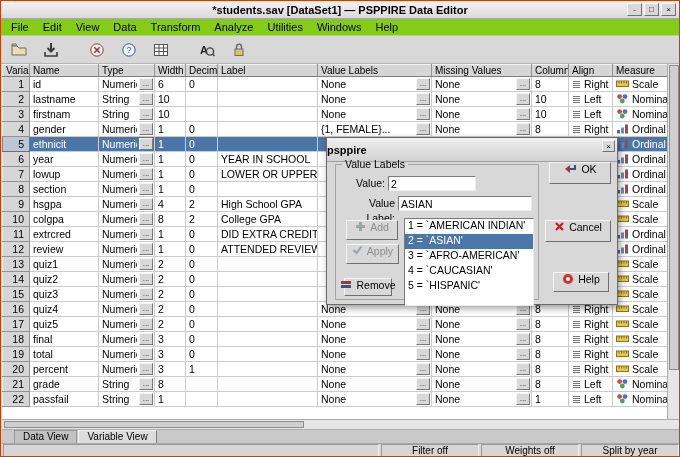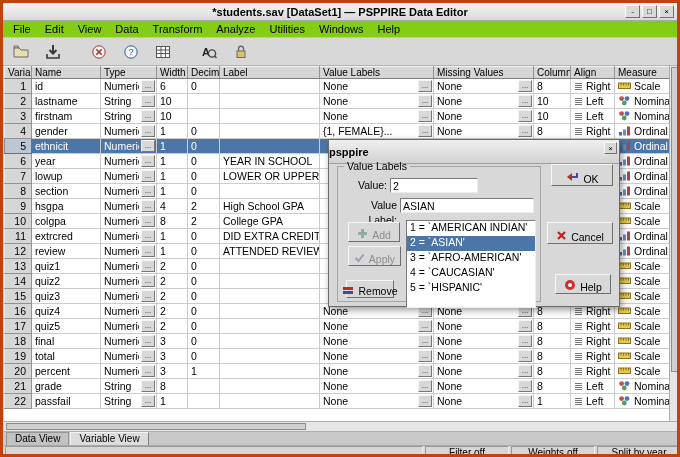--- a/index.html
+++ b/index.html
@@ -1,18 +1,18 @@
 <!DOCTYPE html>
 <html><head>
 <meta charset="utf-8">
 <style>
   *{box-sizing:border-box;margin:0;padding:0}
   html,body{width:680px;height:457px;overflow:hidden}
   body{font-family:"Liberation Sans","DejaVu Sans",sans-serif;font-size:11px;color:#000;background:#9a9a9a}
-  .window{position:relative;width:680px;height:457px;background:#d8d8d8;border:3px solid #c2410c;overflow:hidden}
+  .window{position:relative;width:680px;height:457px;background:#d8d8d8;border:1px solid #c2410c;overflow:hidden}
 
   
   .titlebar{height:18px;background:linear-gradient(#f4f4f4,#dadada);border-bottom:1px solid #a8a8a8;
     display:flex;align-items:center;justify-content:center;position:relative;font-weight:bold;font-size:11px}
   .winbtns{position:absolute;right:3px;top:2px;display:flex;gap:2px}
   .wbtn{width:15px;height:13px;background:#d9d9d9;border:1px solid;border-color:#fafafa #707070 #707070 #fafafa;
     font-size:8px;line-height:10px;text-align:center;padding:0;cursor:default}
 
   
   .menubar{height:17px;display:flex;align-items:center;padding-left:3px;background:#84cc16;border-bottom:1px solid #c2c2c2}
@@ -40,45 +40,45 @@
   .micon{display:inline-block;margin-right:3px}
   .micon svg{vertical-align:-1px}
 
   
   .vscroll{position:absolute;top:0;right:0;width:13px;height:100%;background:#e6e6e6;border-left:1px solid #adadad}
   .vthumb{position:absolute;left:1px;right:1px;top:1px;height:86%;background:#cfcfcf;border:1px solid #8e8e8e}
   .hscroll{position:absolute;top:418px;left:1px;width:678px;height:11px;background:#e6e6e6;border-top:1px solid #adadad;border-bottom:1px solid #adadad}
   .hthumb{position:absolute;top:1px;left:2px;width:300px;height:7px;background:#cfcfcf;border:1px solid #8e8e8e}
 
   
-  .tabsbar{position:absolute;top:429px;left:1px;width:678px;height:14px;background:#c9c9c9;display:flex;align-items:flex-end;padding-left:2px;border-bottom:1px solid #a8a8a8}
+  .tabsbar{position:absolute;top:429px;left:1px;width:678px;height:14px;background:#c9c9c9;display:flex;align-items:flex-end;padding-left:12px;border-bottom:1px solid #a8a8a8}
   .tab{font-size:10px;line-height:12px;padding:0 8px;height:13px;background:#c2c2c2;border:1px solid #979797;border-bottom:none;margin-right:1px;white-space:nowrap}
   .tab.active{background:#dcdcdc;border-color:#f2f2f2 #7d7d7d #dcdcdc #f2f2f2}
 
   
   .statusbar{position:absolute;top:443px;left:1px;width:678px;height:13px;display:flex;gap:2px;align-items:stretch;background:#d8d8d8;padding:0 1px}
   .seg{border:1px solid;border-color:#9a9a9a #f0f0f0 #f0f0f0 #9a9a9a;background:#d6d6d6;font-size:10px;line-height:11px;
     display:flex;align-items:center;justify-content:center;padding:0 5px;white-space:nowrap}
   .seg.fill{flex:1}
-  .seg.w{width:84px}
+  .seg.w{width:98px}
 
   
   .dialog{position:absolute;left:325px;top:136px;width:292px;height:168px;background:#d8d8d8;border:1px solid #6a6a6a;
     box-shadow:2px 3px 7px rgba(0,0,0,.4);z-index:10}
   .dlg-titlebar{height:24px;background:linear-gradient(#efefef,#d2d2d2);border-bottom:1px solid #9f9f9f;
     display:flex;align-items:center;justify-content:flex-start;position:relative;font-weight:bold;font-size:11px}
   .dlg-close{position:absolute;right:2px;top:2px;width:13px;height:12px;background:#d9d9d9;border:1px solid;
     border-color:#fafafa #707070 #707070 #fafafa;font-size:8px;line-height:9px;text-align:center;padding:0}
   .vl-frame{position:absolute;left:8px;top:20px;width:204px;height:142px;border:1px solid #a5a5a5;background:#d8d8d8}
   .vl-frame legend{font-size:10.5px;margin-left:6px;padding:0 3px}
   .flabel{position:absolute;font-size:10.5px;line-height:15px;text-align:right}
   .dinput{position:absolute;height:15px;background:#fff;border:1px solid;border-color:#7a7a7a #ececec #ececec #7a7a7a;
     font-size:10.5px;padding:0 2px;font-family:"Liberation Sans","DejaVu Sans",sans-serif}
   .dbtn{background:#d8d8d8;border:1px solid;border-color:#f6f6f6 #6f6f6f #6f6f6f #f6f6f6;font-size:10.5px;
-    display:flex;align-items:flex-end;justify-content:center;gap:4px;padding:0;cursor:default}
+    display:flex;align-items:flex-start;justify-content:center;gap:4px;padding:0;cursor:default}
   .dbtn.disabled{color:#8d8d8d}
   .sbtn{position:absolute}
   .btn-add{left:10px;top:50px;width:52px;height:20px}
   .btn-apply{left:10px;top:74px;width:53px;height:20px}
   .btn-remove{left:8px;top:108px;width:48px;height:18px}
   .vl-list{position:absolute;left:68px;top:48px;width:130px;height:88px;background:#fff;border:1px solid;
     border-color:#7a7a7a #ececec #ececec #7a7a7a;overflow:hidden}
   .litem{height:15px;line-height:13.5px;font-size:10.5px;padding:0 3px;white-space:nowrap;overflow:hidden}
   .litem.sel{background:#4d76a8;color:#fff}
   .side{position:absolute}

